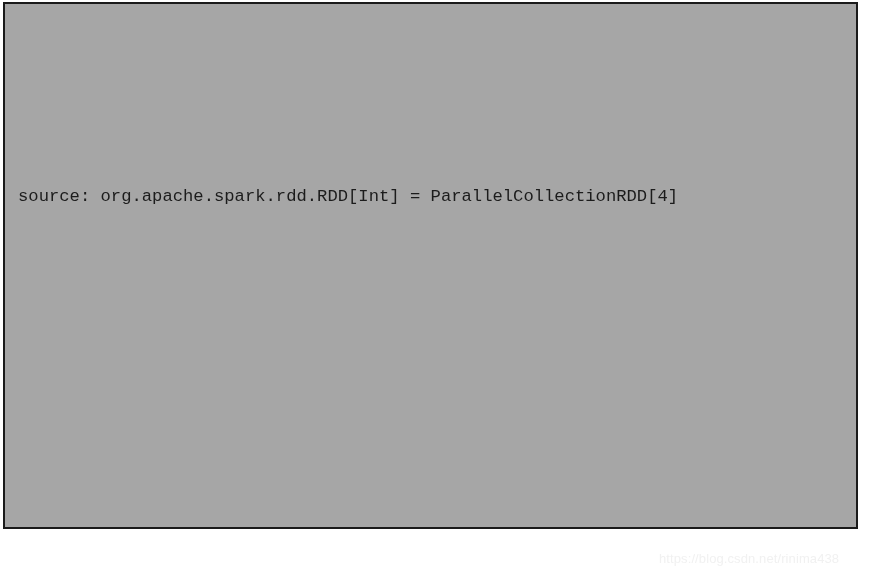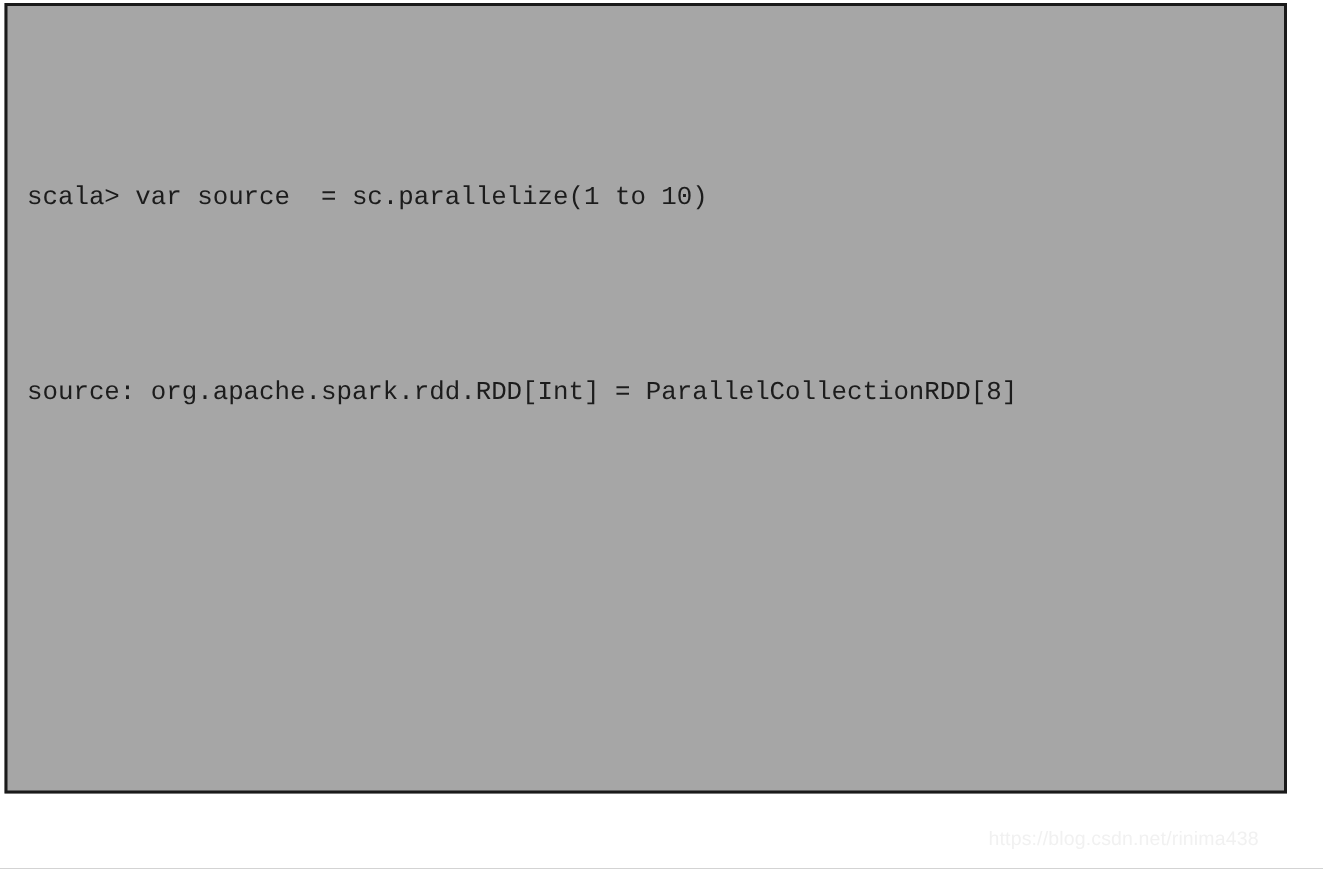--- a/index.html
+++ b/index.html
@@ -70,23 +70,22 @@
     user-select: none;
   }
 </style>
 </head>
 <body>
 
 <div id="repl-frame">
   <div id="repl-transcript">
 
     <div class="repl-block">
-      <span class="repl-line">scala&gt; var source  = sc.parallelize(1 to 10)</span>
       <div class="gap-small"></div>
-      <span class="repl-line">source: org.apache.spark.rdd.RDD[Int] = ParallelCollectionRDD[8]</span>
+      <span class="repl-line">source: org.apache.spark.rdd.RDD[Int] = ParallelCollectionRDD[4]</span>
     </div>
 
     <div class="gap-large"></div>
 
     
 
     
 
     
 

